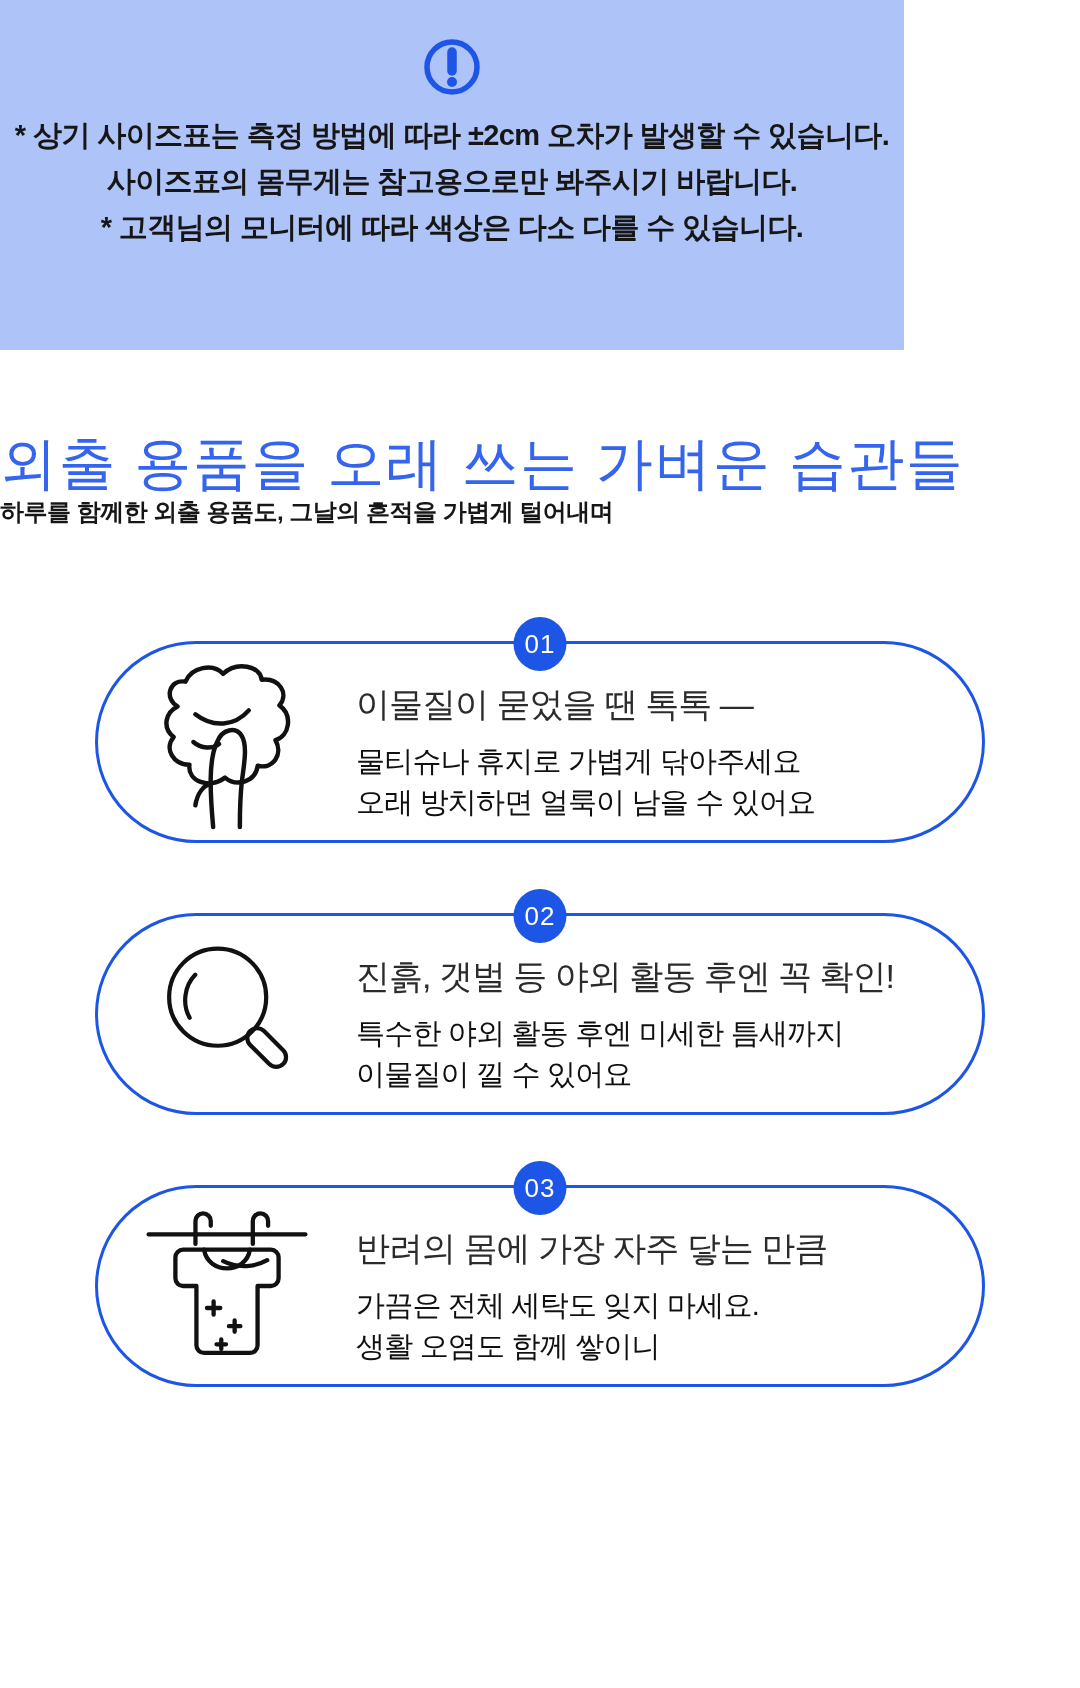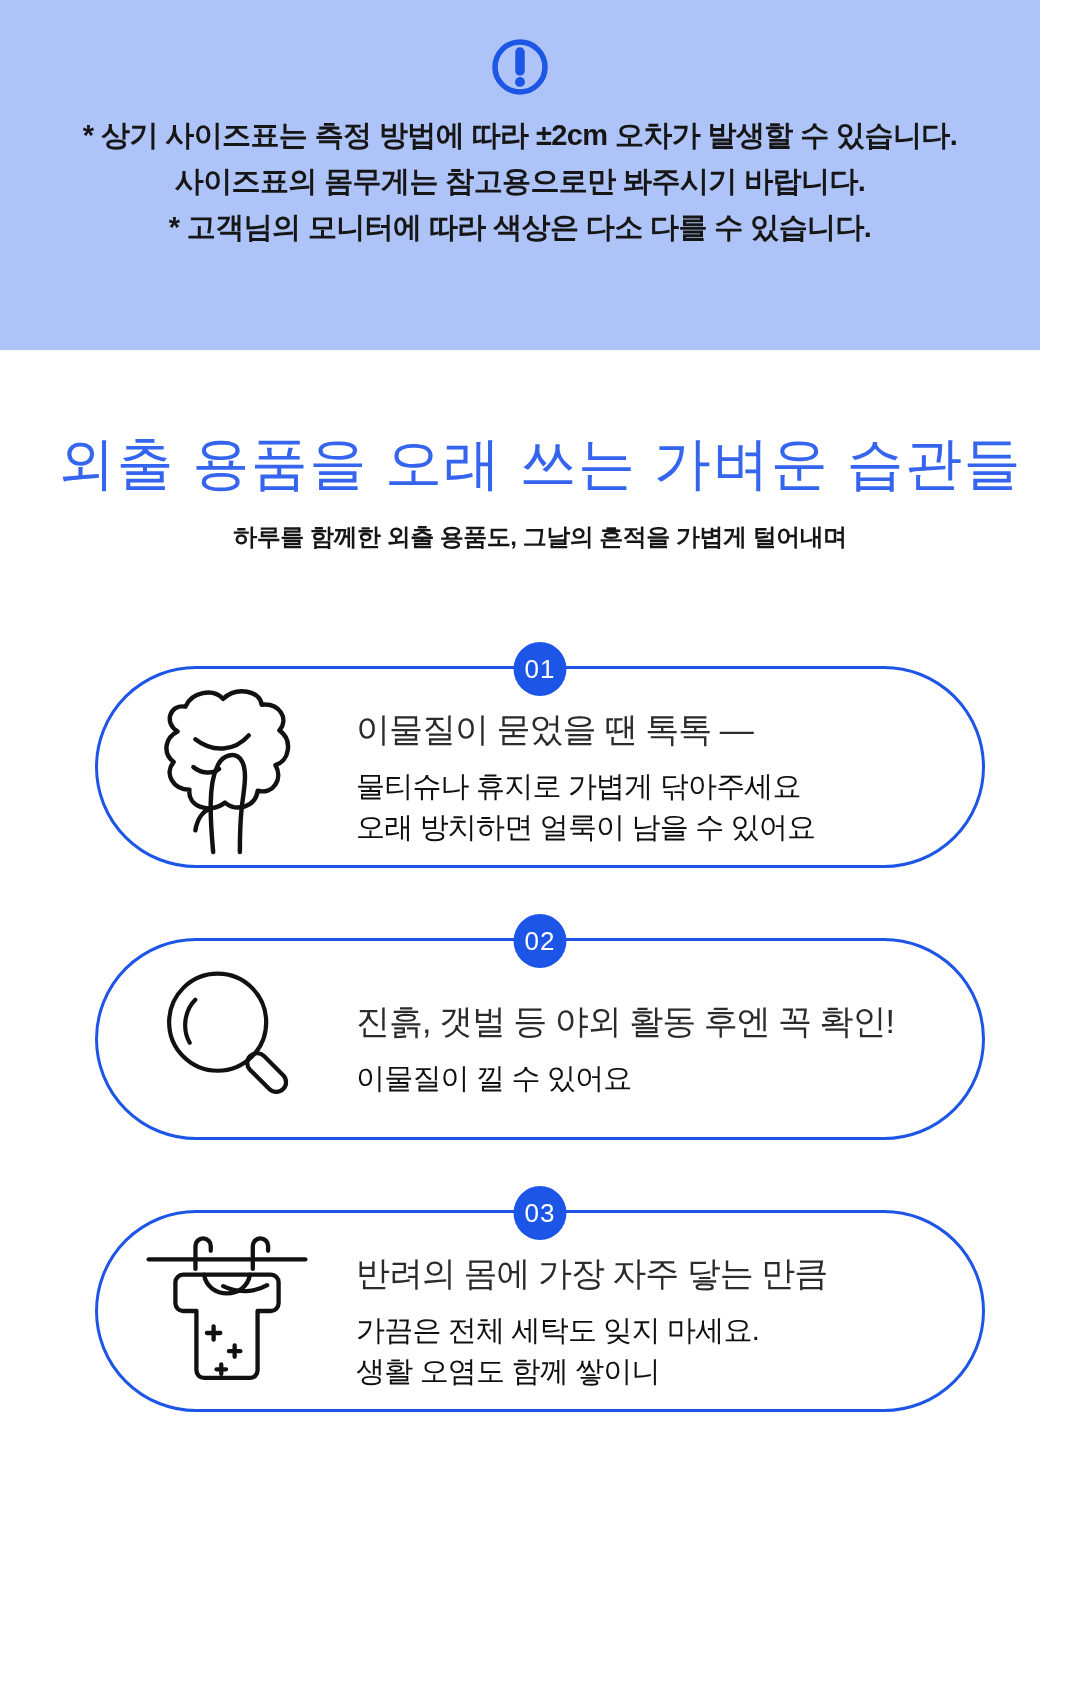--- a/index.html
+++ b/index.html
@@ -7,41 +7,40 @@
   body {
     width:1080px; height:1688px;
     font-family:"Liberation Sans","DejaVu Sans",sans-serif;
     color:#151515;
     position:relative;
     overflow:hidden;
   }
 
   
   .notice {
-    width:1040px; height:350px;
+    width:904px; height:350px;
     background:#aec3f7;
     text-align:center;
     padding-top:38px;
   }
   .notice-icon-wrap { width:58px; height:58px; margin:0 auto 16px; }
   .notice-line {
     font-size:29px; font-weight:600; line-height:46px;
     color:#161616; letter-spacing:-0.6px;
   }
 
   
-  .intro { text-align:center; }
+  .intro { }
   .intro-title {
     margin-top:82px;
     font-size:57px; font-weight:300;
     color:#3565ee; letter-spacing:1.5px;
     line-height:62px;
   }
   .intro-sub {
-    margin-top:25px;
     font-size:24px; font-weight:700;
     color:#161616; line-height:35px; letter-spacing:-0.5px;
   }
 
   
   .cards { margin-top:112px; }
   .card {
     position:relative;
     height:202px;
     margin:0 95px 70px 95px;
@@ -128,20 +127,21 @@
     <div class="card-icon">
       <svg width="168" height="168" viewBox="0 0 180 180">
         <circle class="stroke-art" cx="80" cy="72" r="52"></circle>
         <path class="stroke-art" d="M50,94 C42,80 44,60 56,48"></path>
         <rect class="stroke-art" x="122" y="101" width="21" height="50" rx="10.5" transform="rotate(-45 132.5 126)"></rect>
       </svg>
     </div>
     <div class="card-text">
       <div class="card-heading">진흙, 갯벌 등 야외 활동 후엔 꼭 확인!</div>
       <div class="card-body">
+        <div>특수한 야외 활동 후엔 미세한 틈새까지</div>
         <div>이물질이 낄 수 있어요</div>
       </div>
     </div>
   </div>
 
   <div class="card">
     <div class="badge">03</div>
     <div class="card-icon">
       <svg width="172" height="172" viewBox="0 0 180 180">
         <line class="stroke-art" x1="8" y1="36" x2="172" y2="36"></line>

